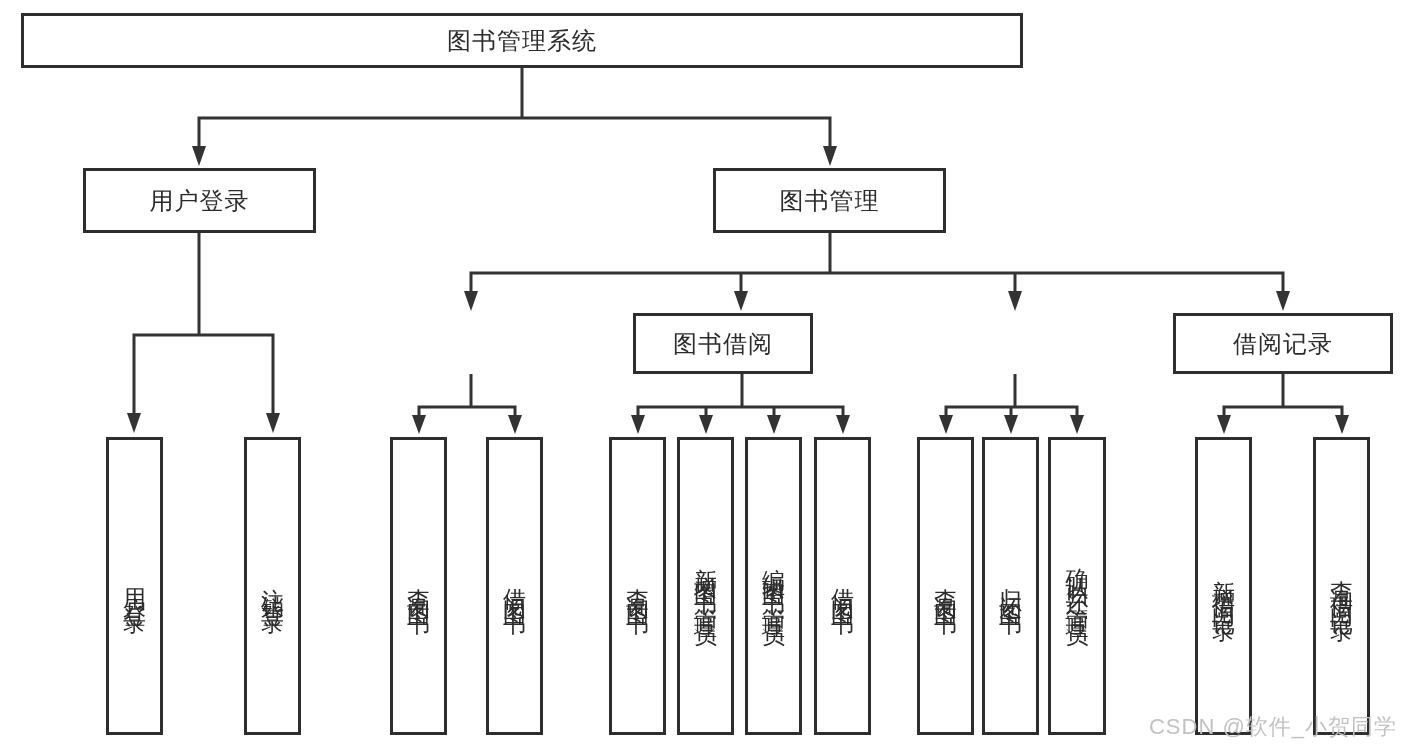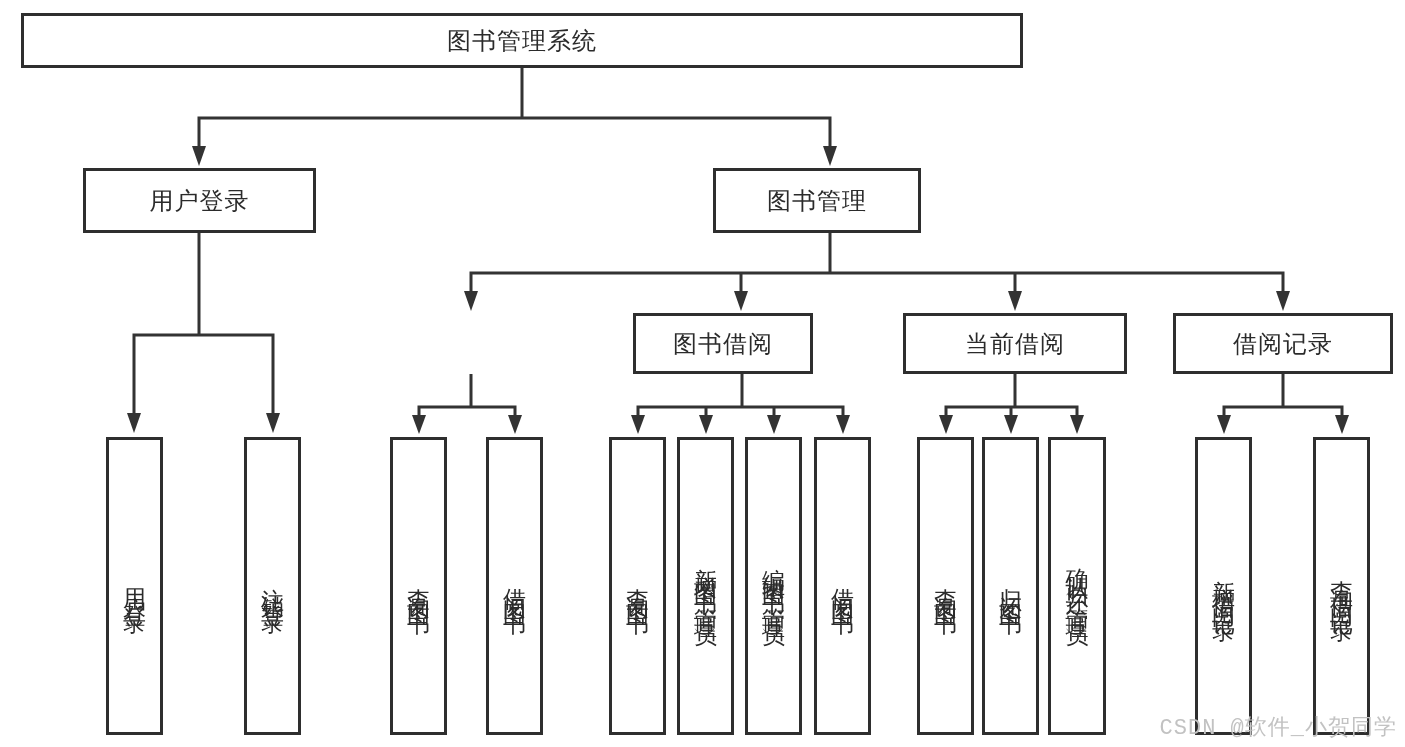--- a/index.html
+++ b/index.html
@@ -15,21 +15,21 @@
     z-index:2;
   }
   .h{font-size:24px;letter-spacing:1px;}
   .v{
     writing-mode:vertical-rl;text-orientation:mixed;
     font-size:23px;letter-spacing:8px;line-height:1;
   }
   .watermark{
     position:absolute;right:8px;bottom:5px;z-index:5;
     font-size:22px;color:#c2c2c2;letter-spacing:1px;
-    font-family:Liberation Mono, monospace;
+    font-family:Liberation Sans, sans-serif;
     margin-top:35px;
   }
 </style>
 </head>
 <body>
 
 <div class="stage">
 
   <svg class="wires" width="1405" height="747" viewBox="0 0 1405 747">
     <g stroke="#333333" stroke-width="3" fill="none">
@@ -60,24 +60,23 @@
       <polygon points="1004,415 1018,415 1011,434"></polygon>
       <polygon points="1070,415 1084,415 1077,434"></polygon>
       <polygon points="1217,415 1231,415 1224,434"></polygon>
       <polygon points="1335,415 1349,415 1342,434"></polygon>
     </g>
   </svg>
 
   <div class="node h" style="left:21px;top:13px;width:1002px;height:55px">图书管理系统</div>
 
   <div class="node h" style="left:83px;top:168px;width:233px;height:65px">用户登录</div>
-  <div class="node h" style="left:713px;top:168px;width:208px;height:65px">图书管理</div>
+  <div class="node h" style="left:713px;top:168px;width:233px;height:65px">图书管理</div>
 
   <div class="node h" style="left:633px;top:313px;width:180px;height:61px">图书借阅</div>
-  <div class="node h" style="left:903px;top:313px;width:224px;height:61px">当前借阅</div>
   <div class="node h" style="left:1173px;top:313px;width:220px;height:61px">借阅记录</div>
 
   <div class="node v" style="left:106px;top:437px;width:57px;height:298px">用户登录</div>
   <div class="node v" style="left:244px;top:437px;width:57px;height:298px">注销登录</div>
 
   <div class="node v" style="left:390px;top:437px;width:57px;height:298px">查询图书</div>
   <div class="node v" style="left:486px;top:437px;width:57px;height:298px">借阅图书</div>
 
   <div class="node v" style="left:609px;top:437px;width:57px;height:298px">查询图书</div>
   <div class="node v" style="left:677px;top:437px;width:57px;height:298px">新增图书（管理员）</div>

